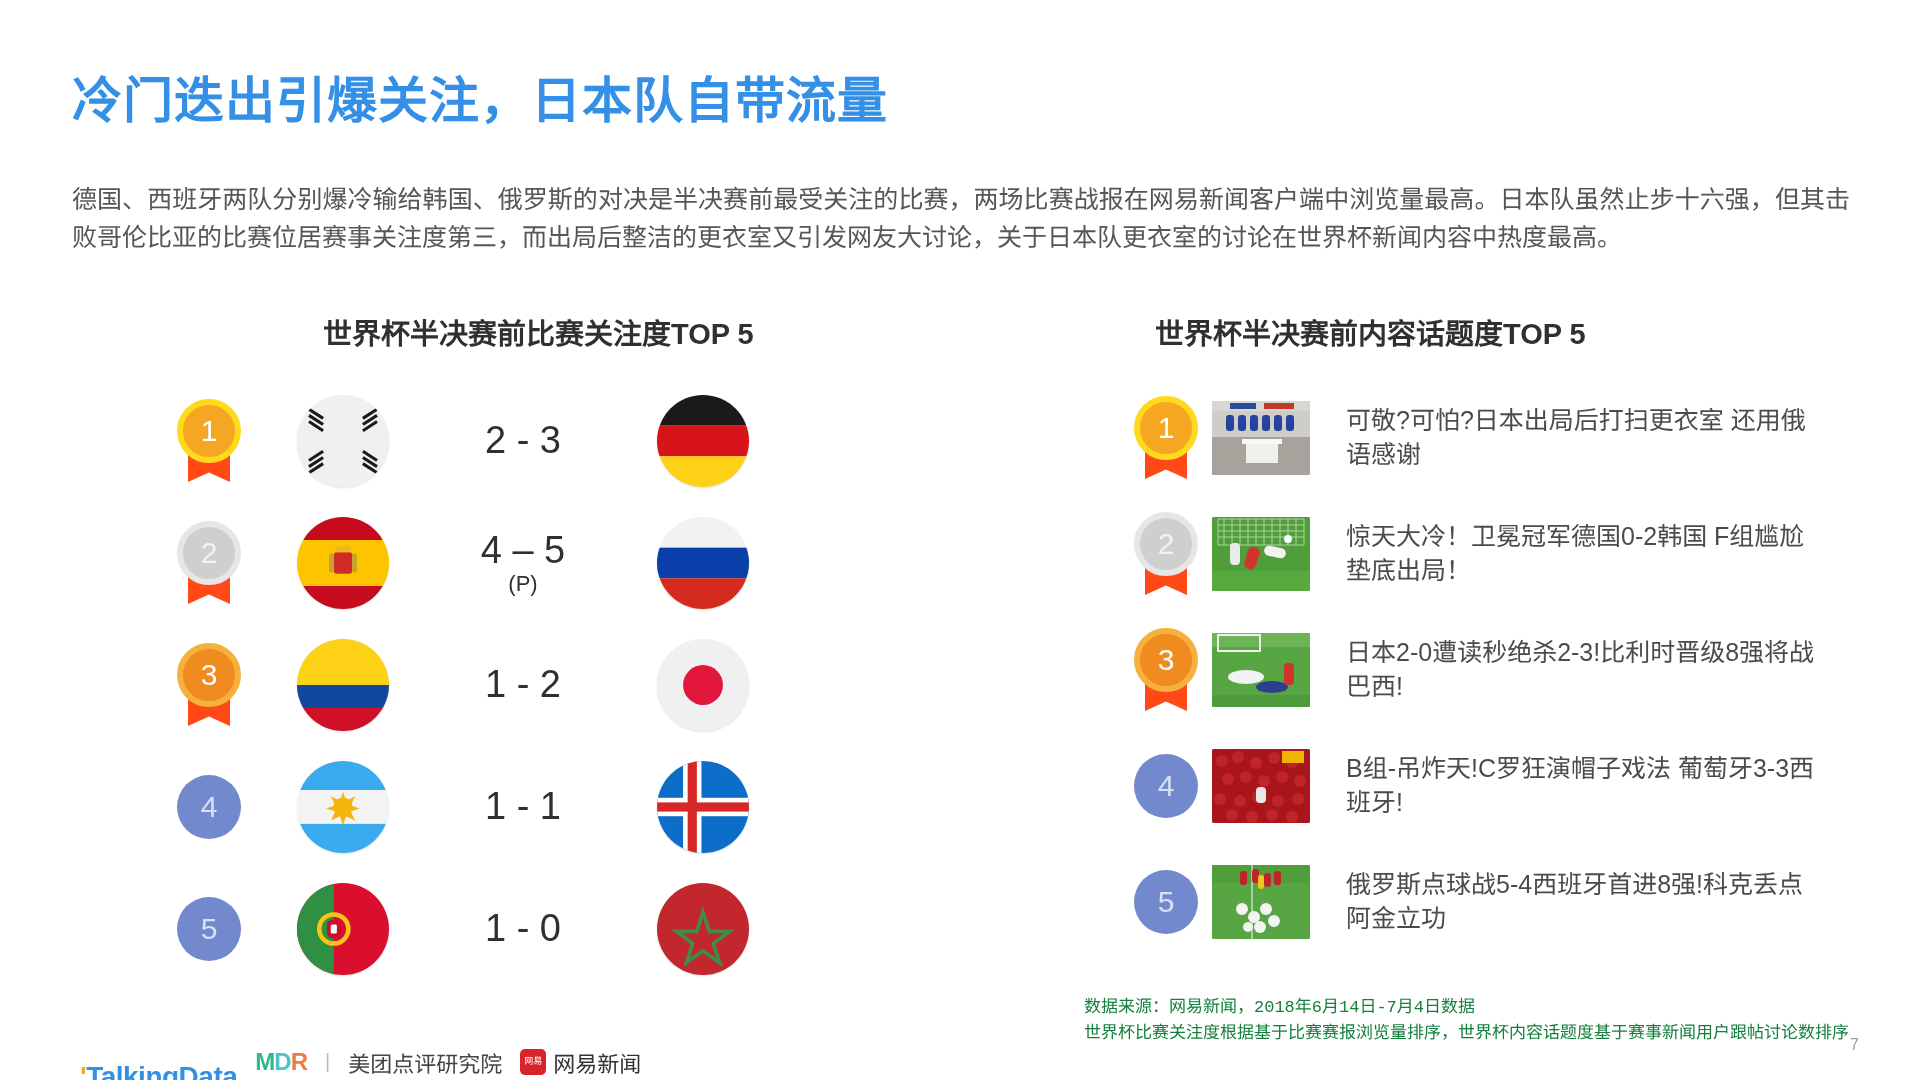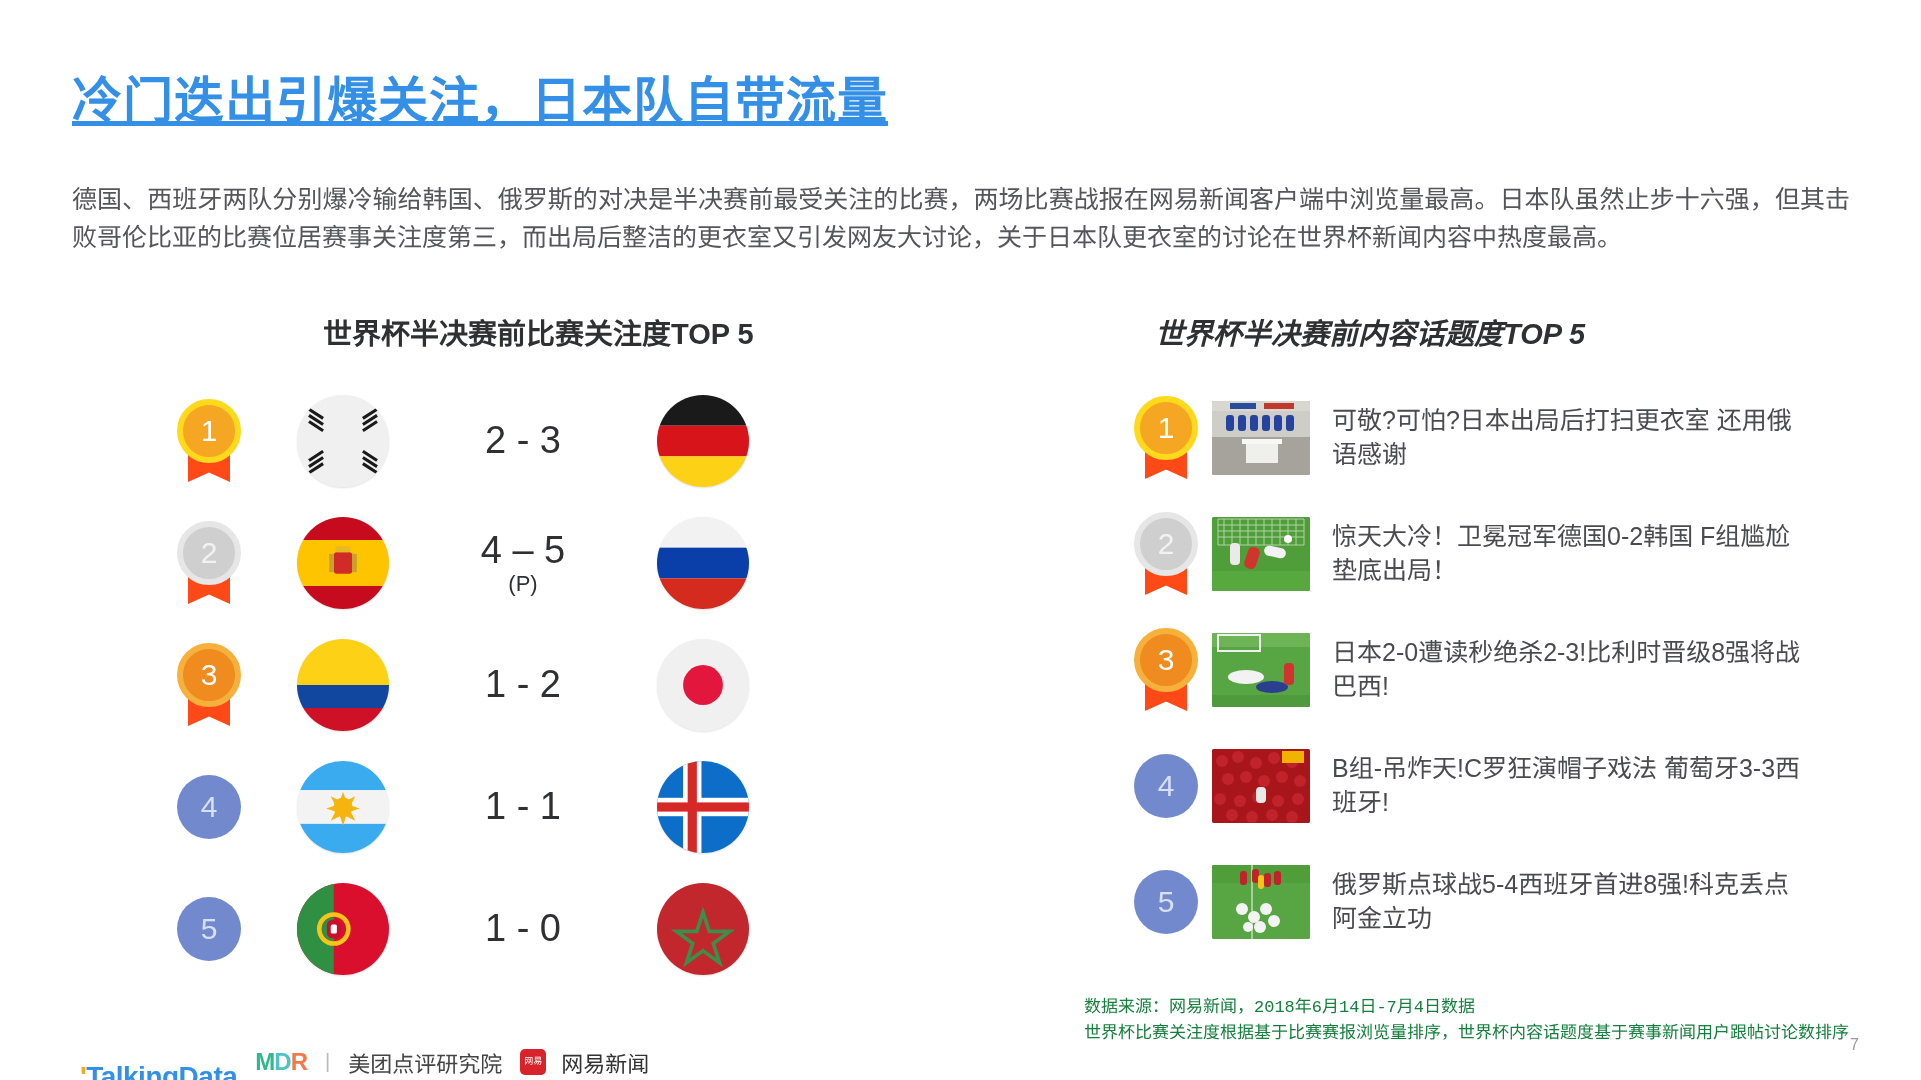--- a/index.html
+++ b/index.html
@@ -8,36 +8,36 @@
     width:1921px;height:1080px;background:#ffffff;
     font-family:"Liberation Sans","DejaVu Sans",sans-serif;
     color:#333;overflow:hidden;position:relative;
   }
   .slide{position:relative;width:1921px;height:1080px;}
 
   
   .page-title{
     position:absolute;left:72px;top:60px;
     font-size:50px;font-weight:bold;color:#3490e6;
-    letter-spacing:1px;white-space:nowrap;text-decoration:underline;
+    letter-spacing:1px;white-space:nowrap;
   }
   .intro{
     position:absolute;left:72px;top:172px;width:1778px;
     font-size:25px;line-height:1.52;color:#55565a;
     text-align:justify;
     margin-top:8px;
   }
 
   
   .col-heading{
     position:absolute;font-size:29px;font-weight:bold;color:#2f3032;
     white-space:nowrap;
   }
   .col-heading.left{left:285px;top:310px;margin-left:38px;}
-  .col-heading.right{left:1155px;top:310px;font-style:italic;}
+  .col-heading.right{left:1155px;top:310px;}
 
   
   .medal{position:relative;width:64px;height:84px;}
   .medal .disc{
     position:absolute;left:0;top:0;width:64px;height:64px;border-radius:50%;
     display:flex;align-items:center;justify-content:center;
     font-size:30px;color:#ffffff;font-weight:400;
     box-sizing:border-box;
   }
   .medal.gold .disc{background:#f5a623;border:6px solid #ffd91c;}
@@ -74,21 +74,21 @@
   
   .topic-list{position:absolute;left:1120px;top:380px;width:740px;}
   .topic-row{display:flex;align-items:center;height:116px;}
   .topic-row .rank-cell{width:92px;display:flex;justify-content:center;}
   .thumb{
     width:98px;height:74px;flex:none;border-radius:2px;overflow:hidden;
     position:relative;background:#7b8a78;
   }
   .thumb svg{display:block;width:98px;height:74px;}
   .topic-title{
-    margin-left:22px;font-size:25px;line-height:1.35;color:#4a4b4f;
+    margin-left:36px;font-size:25px;line-height:1.35;color:#4a4b4f;
     width:470px;
   }
 
   
   .source{
     position:absolute;right:72px;top:995px;text-align:left;
     font-size:17px;color:#15803d;line-height:1.55;font-family:Liberation Mono, monospace;
   }
   .page-num{
     position:absolute;right:62px;top:1036px;font-size:16px;color:#9a9a9a;
@@ -97,21 +97,21 @@
     position:absolute;left:80px;top:1030px;display:flex;align-items:center;gap:18px;
   }
   .logo-td{font-size:28px;font-weight:bold;color:#3490e6;letter-spacing:-.5px;margin-top:31px;}
   .logo-td .dot{color:#f5a623;}
   .logo-mdr{font-size:24px;font-weight:bold;letter-spacing:-1px;}
   .logo-mdr .m{color:#2fb88a;}
   .logo-mdr .d{color:#4fc3c3;}
   .logo-mdr .r{color:#f27a49;}
   .logo-sep{color:#bbb;font-size:20px;}
   .logo-mt{font-size:22px;color:#444;}
-  .logo-163{display:flex;align-items:center;gap:15px;}
+  .logo-163{display:flex;align-items:center;gap:7px;}
   .logo-163 .box{
     width:26px;height:26px;background:#d8232a;border-radius:5px;
     color:#fff;font-size:9px;display:flex;align-items:center;justify-content:center;
     line-height:1;text-align:center;
   }
   .logo-163 .txt{font-size:22px;color:#333;}
 </style>
 </head>
 <body>
 

